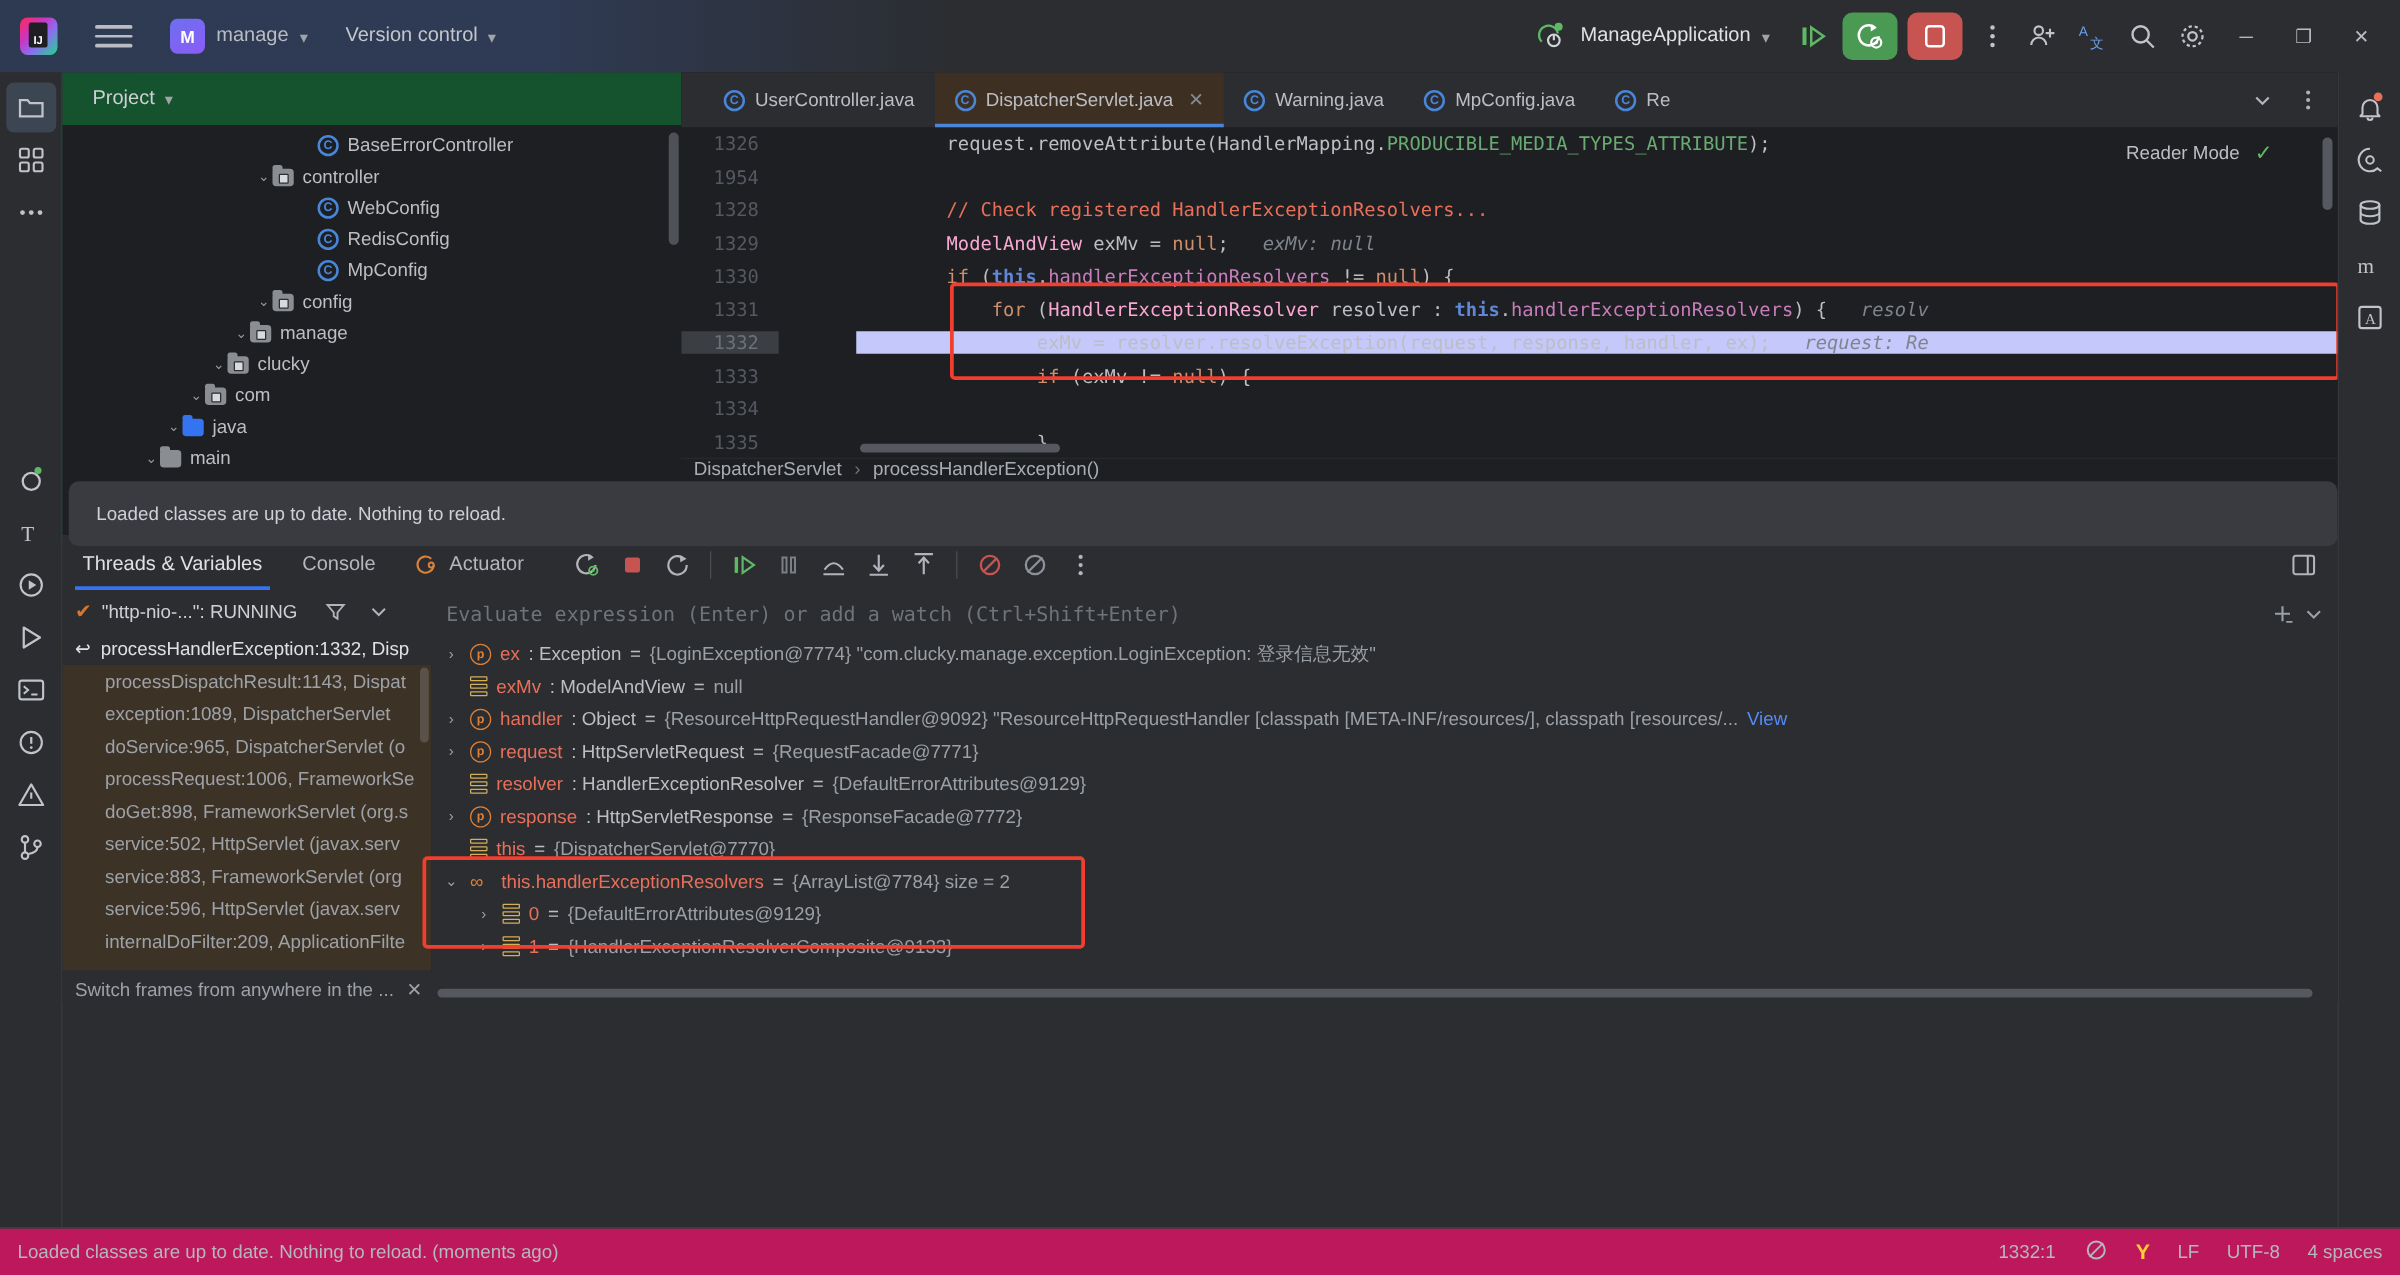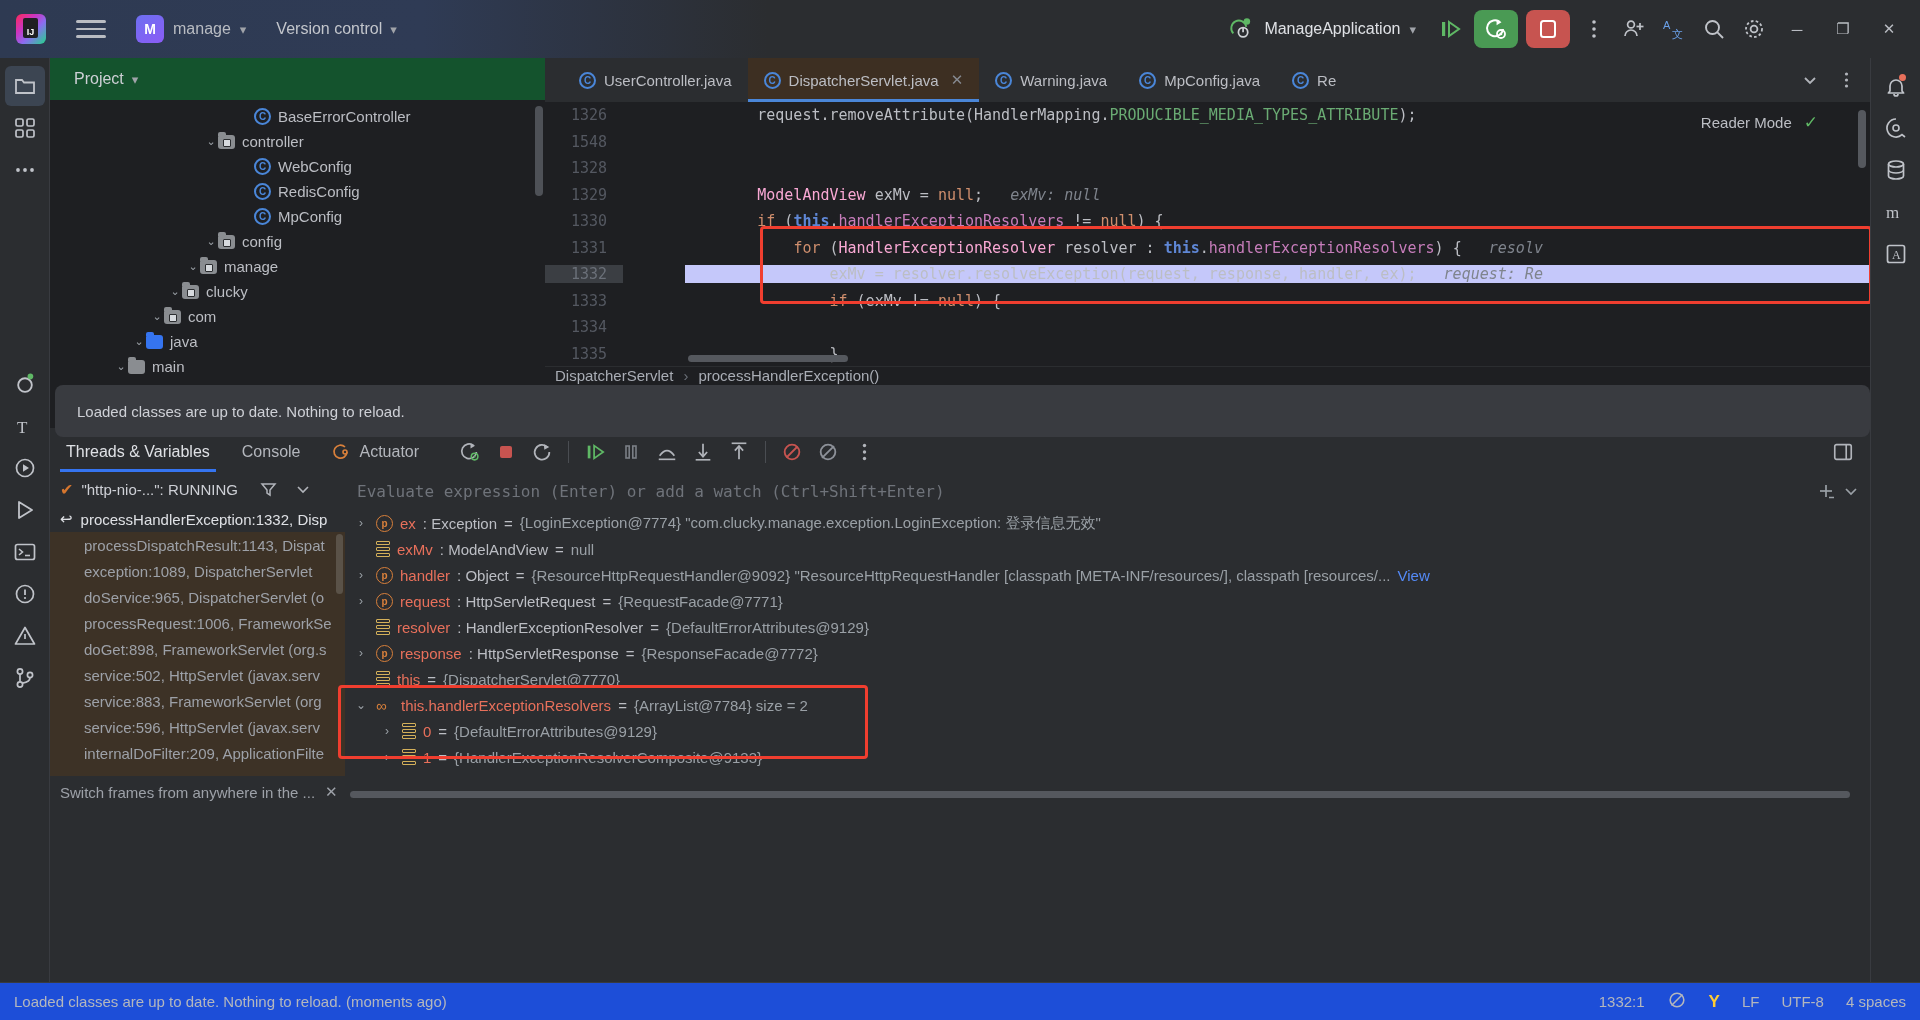--- a/index.html
+++ b/index.html
@@ -185,21 +185,21 @@
   .hl-vars { position:absolute; left:338px; top:685px; width:530px; height:74px;
      border:3px solid #f03e2f; border-radius:4px; pointer-events:none; z-index:11;}
 
   .dbg-foot { height:32px; display:flex; align-items:center; padding-left:10px;
      font-size:15px; color:#9da1a8; gap:10px; }
   .dbg-hscroll{position:absolute;left:300px;right:20px;bottom:4px;height:7px;
      background:#55585e;border-radius:4px;}
 
   
   .status { position:absolute; bottom:0; left:0; width:1920px; height:38px;
-    background:#1d4ed8; display:flex; align-items:center; padding:0 14px;
+    background:#be185d; display:flex; align-items:center; padding:0 14px;
     font-size:15px; color:#b4b7bd; border-top:1px solid #393b40;}
   .st-right { margin-left:auto; display:flex; align-items:center; gap:22px;}
   .st-item{cursor:pointer;}
   .yglyph{color:#ffcc33;font-weight:bold;font-size:17px;}
   .notif-dot{position:absolute;top:8px;right:10px;width:7px;height:7px;border-radius:50%;background:#e8705b;}
 </style>
 </head>
 <body>
 
 <div class="app">
@@ -507,22 +507,22 @@
       </div>
     </div>
 
     <div class="code-area">
       <div class="readermode">
         <span>Reader Mode</span>
         <span class="rm-check">✓</span>
       </div>
       <div id="codelines">
           <div class="cline"><span class="lnum">1326</span><span class="gutter2"></span><span class="ctext"><span class="plain">        </span><span class="plain">request</span><span class="plain">.</span><span class="plain">removeAttribute</span><span class="plain">(</span><span class="plain">HandlerMapping</span><span class="plain">.</span><span class="str">PRODUCIBLE_MEDIA_TYPES_ATTRIBUTE</span><span class="plain">);</span></span></div>
-          <div class="cline"><span class="lnum">1548</span><span class="gutter2"></span><span class="ctext"></span></div>
-          <div class="cline"><span class="lnum">1328</span><span class="gutter2"></span></div>
+          <div class="cline"><span class="lnum">1954</span><span class="gutter2"></span><span class="ctext"></span></div>
+          <div class="cline"><span class="lnum">1328</span><span class="gutter2"></span><span class="ctext"><span class="plain">        </span><span class="com">// Check registered HandlerExceptionResolvers...</span></span></div>
           <div class="cline"><span class="lnum">1329</span><span class="gutter2"></span><span class="ctext"><span class="plain">        </span><span class="cls-n">ModelAndView</span><span class="plain"> exMv = </span><span class="kw">null</span><span class="plain">;   </span><span class="hint">exMv: null</span></span></div>
           <div class="cline"><span class="lnum">1330</span><span class="gutter2"></span><span class="ctext"><span class="plain">        </span><span class="kw">if</span><span class="plain"> (</span><span class="kw2">this</span><span class="plain">.</span><span class="fld">handlerExceptionResolvers</span><span class="plain"> != </span><span class="kw">null</span><span class="plain">) {</span></span></div>
           <div class="cline"><span class="lnum">1331</span><span class="gutter2"></span><span class="ctext"><span class="plain">            </span><span class="kw">for</span><span class="plain"> (</span><span class="cls-n">HandlerExceptionResolver</span><span class="plain"> resolver : </span><span class="kw2">this</span><span class="plain">.</span><span class="fld">handlerExceptionResolvers</span><span class="plain">) {   </span><span class="hint">resolv</span></span></div>
           <div class="cline exec"><span class="lnum">1332</span><span class="gutter2"></span><span class="ctext"><span class="plain">                exMv = resolver.resolveException(request, response, handler, ex);   </span><span class="hint">request: Re</span></span></div>
           <div class="cline"><span class="lnum">1333</span><span class="gutter2"></span><span class="ctext"><span class="plain">                </span><span class="kw">if</span><span class="plain"> (exMv != </span><span class="kw">null</span><span class="plain">) {</span></span></div>
           <div class="cline"><span class="lnum">1334</span><span class="gutter2"></span></div>
           <div class="cline"><span class="lnum">1335</span><span class="gutter2"></span><span class="ctext"><span class="plain">                }</span></span></div>
         </div>
       <div class="hl-sq"></div>
       <div class="editor-scroll"></div>

